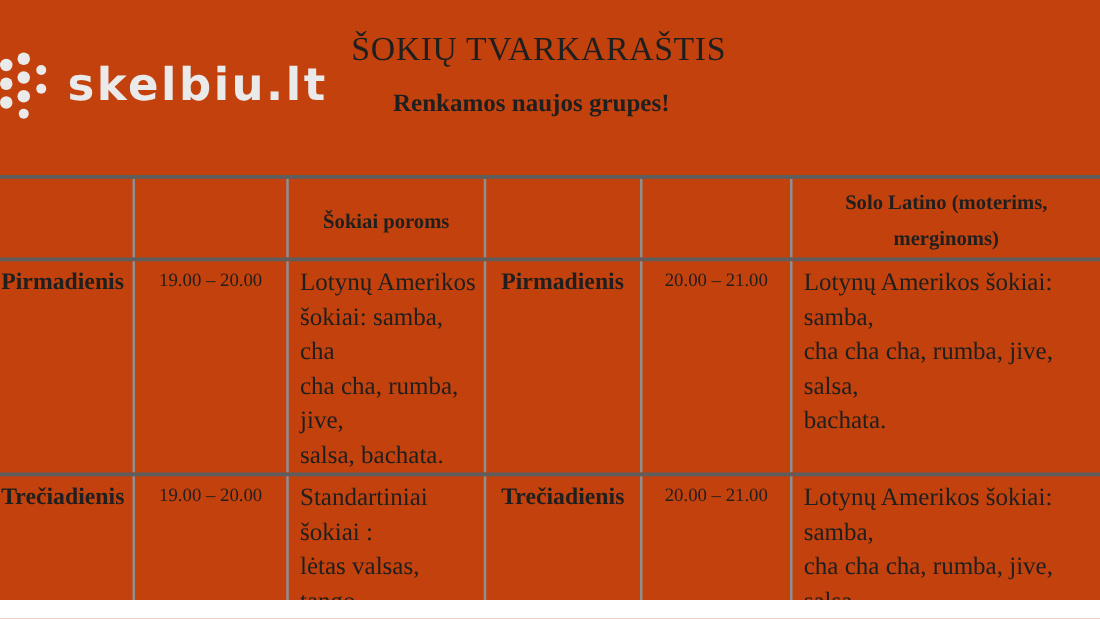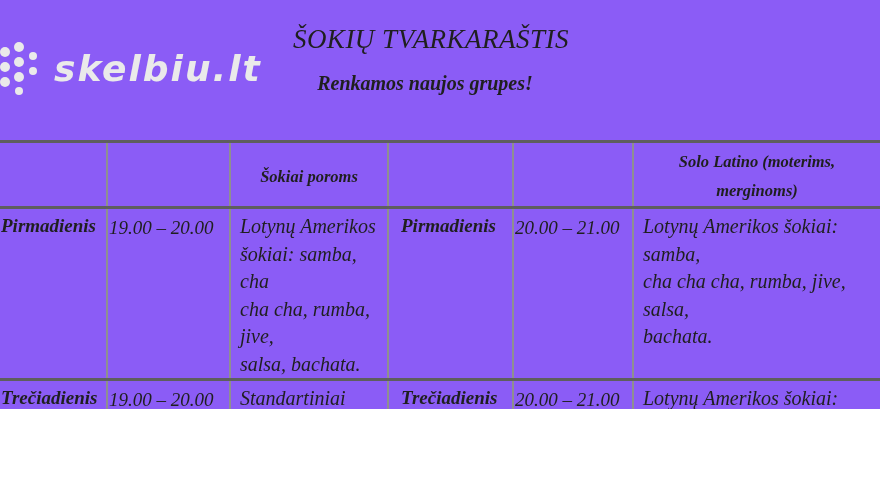--- a/index.html
+++ b/index.html
@@ -1,18 +1,18 @@
 <!DOCTYPE html>
 <html style="--text: #1f1f1f; --line-horizontal: #5e5e5e; --line-vertical: #8f8f8f; --watermark: #eaeaea;"><head>
 <meta charset="utf-8">
 <style>
   html,body{margin:0;padding:0;background:#fff;}
   .page{
-    position:relative;width:880px;height:409px;background:#8b5cf6;overflow:hidden;
-    font-family:"Liberation Serif","DejaVu Serif",serif;color:var(--text,#1f1f1f);font-style:italic;
+    position:relative;width:880px;height:480px;background:#c2410c;overflow:hidden;
+    font-family:"Liberation Serif","DejaVu Serif",serif;color:var(--text,#1f1f1f);
   }
   
   .watermark{position:absolute;left:0;top:40px;display:flex;align-items:center;pointer-events:none;}
   .wm-logo{flex:0 0 auto;}
   .wm-text{
     font-family:"DejaVu Sans","Liberation Sans",sans-serif;
     font-size:36px;font-weight:600;letter-spacing:2px;
     color:var(--watermark,#eaeaea);margin-left:10px;line-height:58px;
   }
   
@@ -39,21 +39,21 @@
   table.schedule td + td{border-left:2px solid var(--line-vertical,#8f8f8f);}
   tr.r-header{height:62px;}
   tr.r-one{height:105px;}
   tr.r-two{height:132px;}
   .hdr{
     font-weight:700;font-size:16.5px;text-align:center;vertical-align:middle !important;
     line-height:29px;white-space:pre-line;padding-top:4px;
   }
   .day{font-weight:700;font-size:19px;padding:6px 2px 0 1px;white-space:nowrap;}
   .day-in{padding-left:12px;}
-  .time{font-size:19px;text-align:left;padding-top:8px;white-space:nowrap;}
+  .time{font-size:15px;text-align:center;padding-top:8px;white-space:nowrap;}
   .desc{
     font-size:20px;line-height:27.5px;padding:4px 4px 0 9px;white-space:pre-line;
   }
 </style>
 </head>
 <body>
 
 <div class="page">
 
   <div class="watermark">

